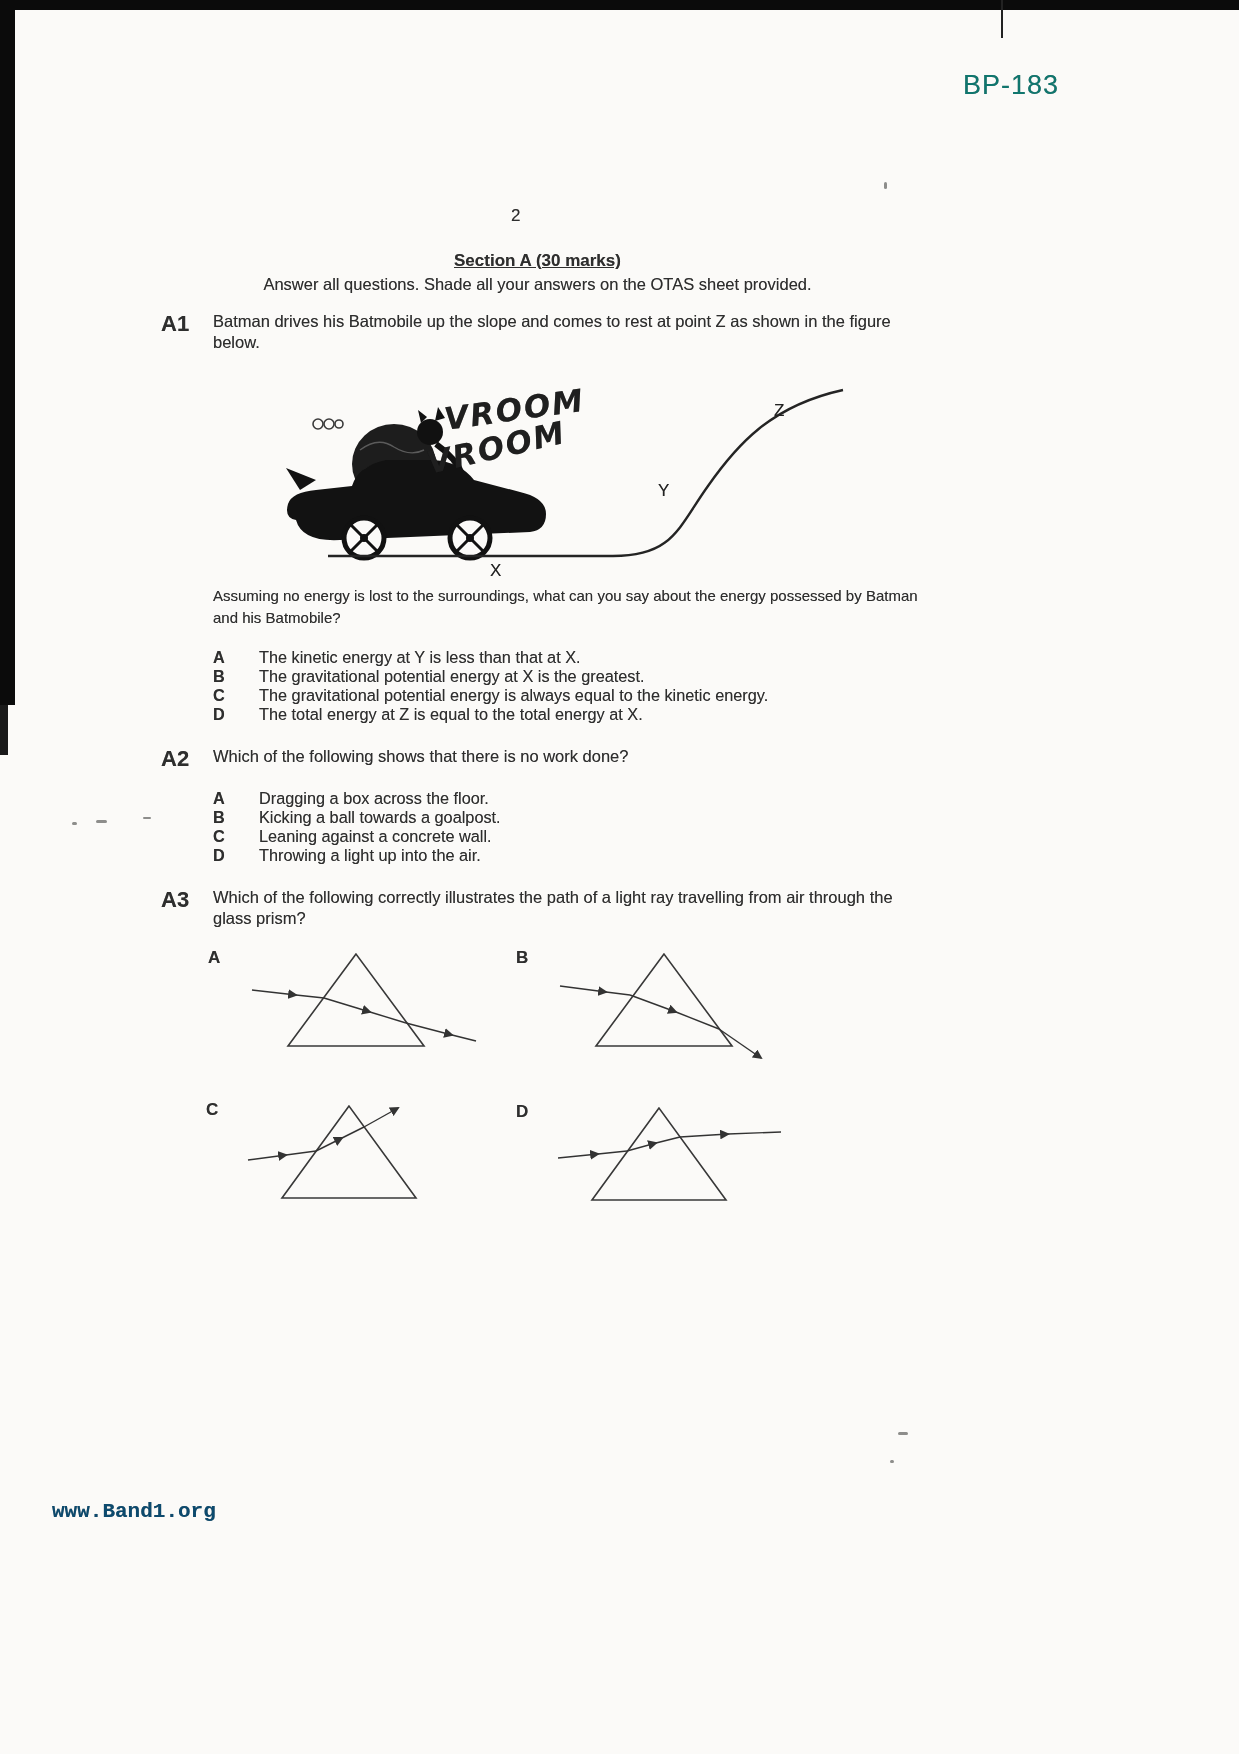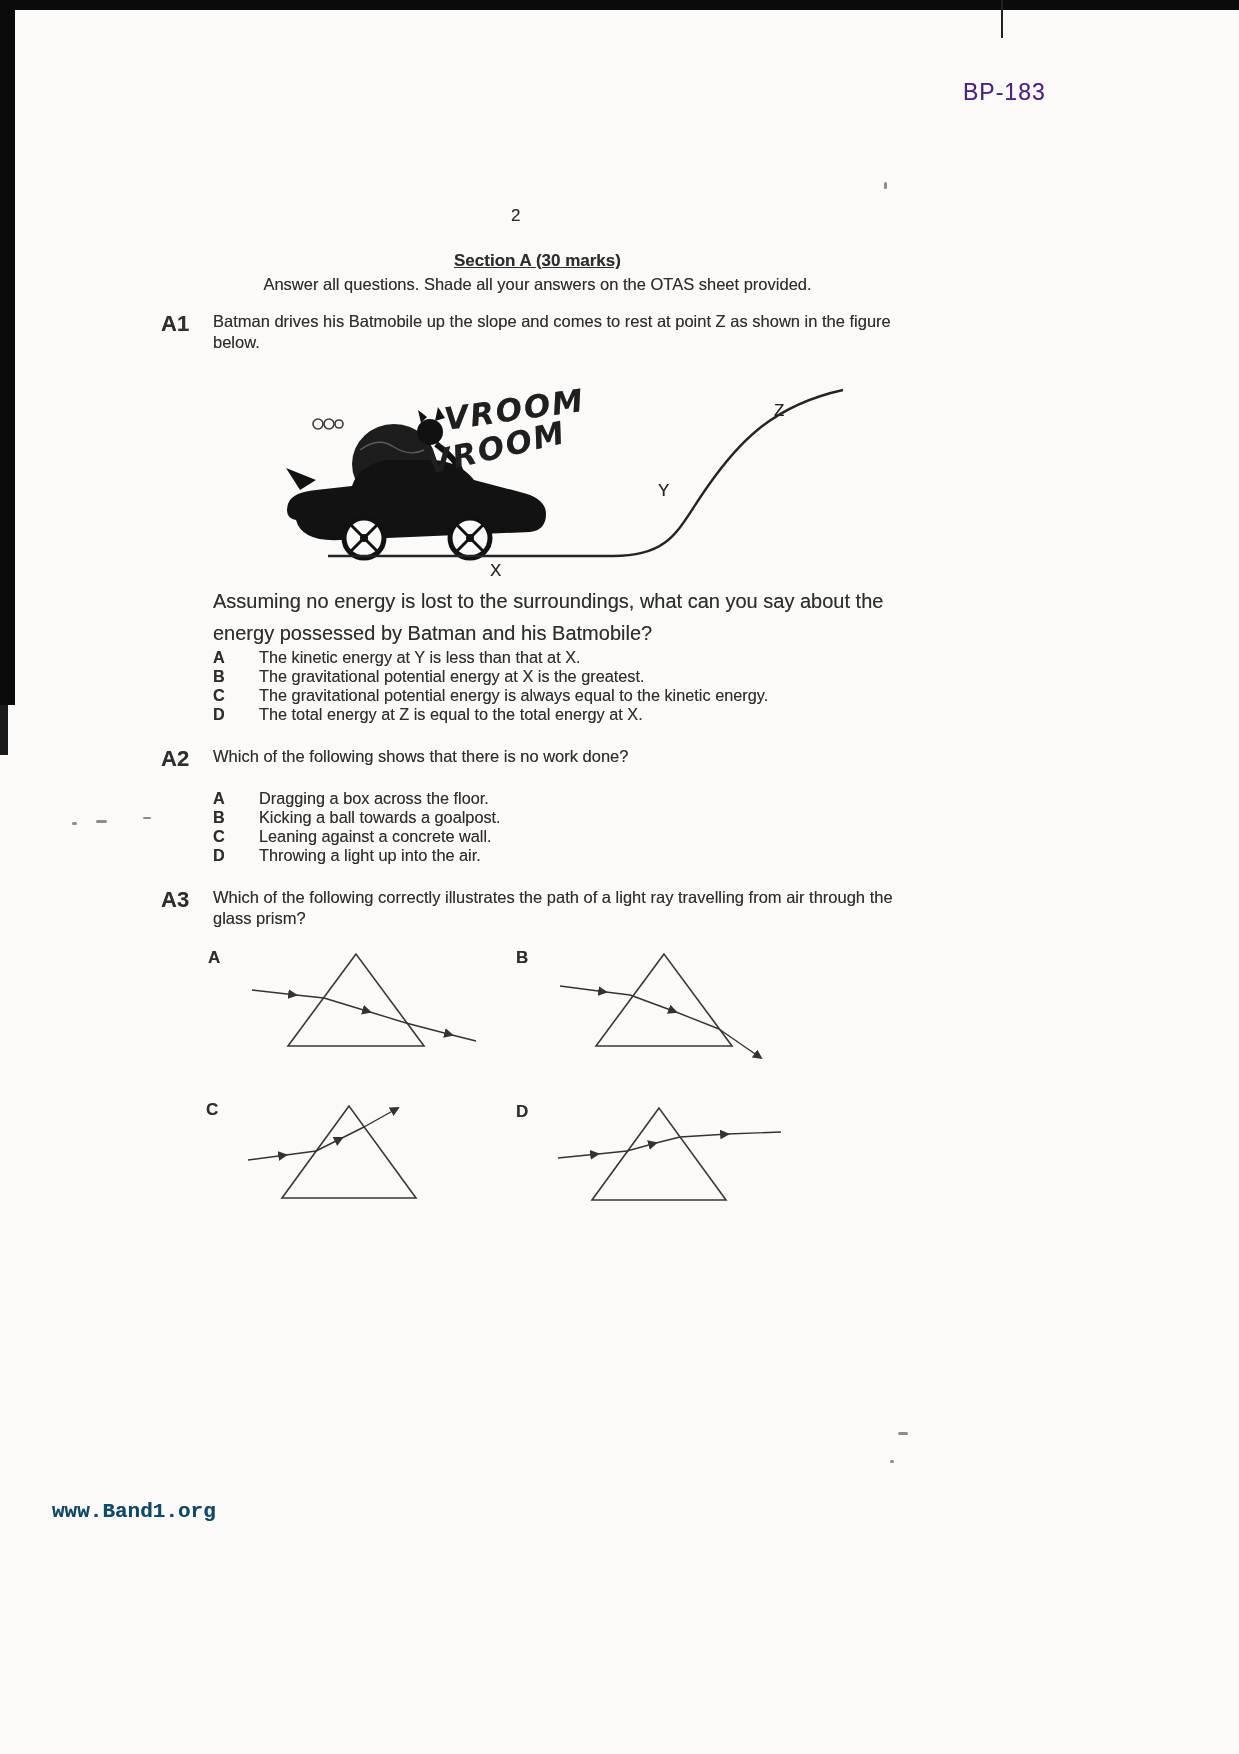--- a/index.html
+++ b/index.html
@@ -12,32 +12,32 @@
     text-shadow:0 0 0.4px rgba(20,20,20,.45);
   }
 
   
   .band-top  { position:absolute; top:0; left:0; width:100%; height:10px; background:#0b0b0b; }
   .band-left { position:absolute; top:0; left:0; width:15px; height:705px; background:#0b0b0b; }
   .band-left-taper { position:absolute; top:705px; left:0; width:8px; height:50px; background:#1a1a1a; }
   .line-topright { position:absolute; top:0; left:1001px; width:2px; height:38px; background:#222; }
   .speck { position:absolute; background:#8d8d8b; border-radius:2px; }
 
-  .doc-code { position:absolute; top:79px; left:963px; font-size:23px; letter-spacing:1px; color:#4c1d95; }
+  .doc-code { position:absolute; top:70px; left:963px; font-size:27px; letter-spacing:1px; color:#0f766e; }
   .page-num { position:absolute; top:206px; left:511px; font-size:17px; }
 
   .section-head { position:absolute; top:251px; left:160px; width:755px; text-align:center; }
   .section-title { font-size:17px; font-weight:bold; text-decoration:underline; }
   .section-instructions { font-size:16.5px; margin-top:4px; }
 
   .q { position:absolute; display:flex; }
   .qnum { width:52px; font-weight:bold; font-size:22px; flex:0 0 52px; }
   .qtext { width:712px; font-size:16.5px; line-height:21px; }
 
-  .prompt { position:absolute; left:213px; width:712px; font-size:20px; line-height:32px; }
+  .prompt { position:absolute; left:213px; width:712px; font-size:15px; line-height:22px; }
 
   .options { position:absolute; left:213px; width:712px; }
   .opt-row { display:flex; line-height:19px; font-size:16.3px; }
   .opt-letter { flex:0 0 46px; font-weight:bold; }
   .opt-text { flex:1; }
 
   .figure-wrap { position:absolute; left:278px; top:378px; width:585px; height:210px; }
 
   .prism { position:absolute; width:290px; height:125px; }
   .prism-label { position:absolute; left:0; top:4px; font-weight:bold; font-size:17px; }

